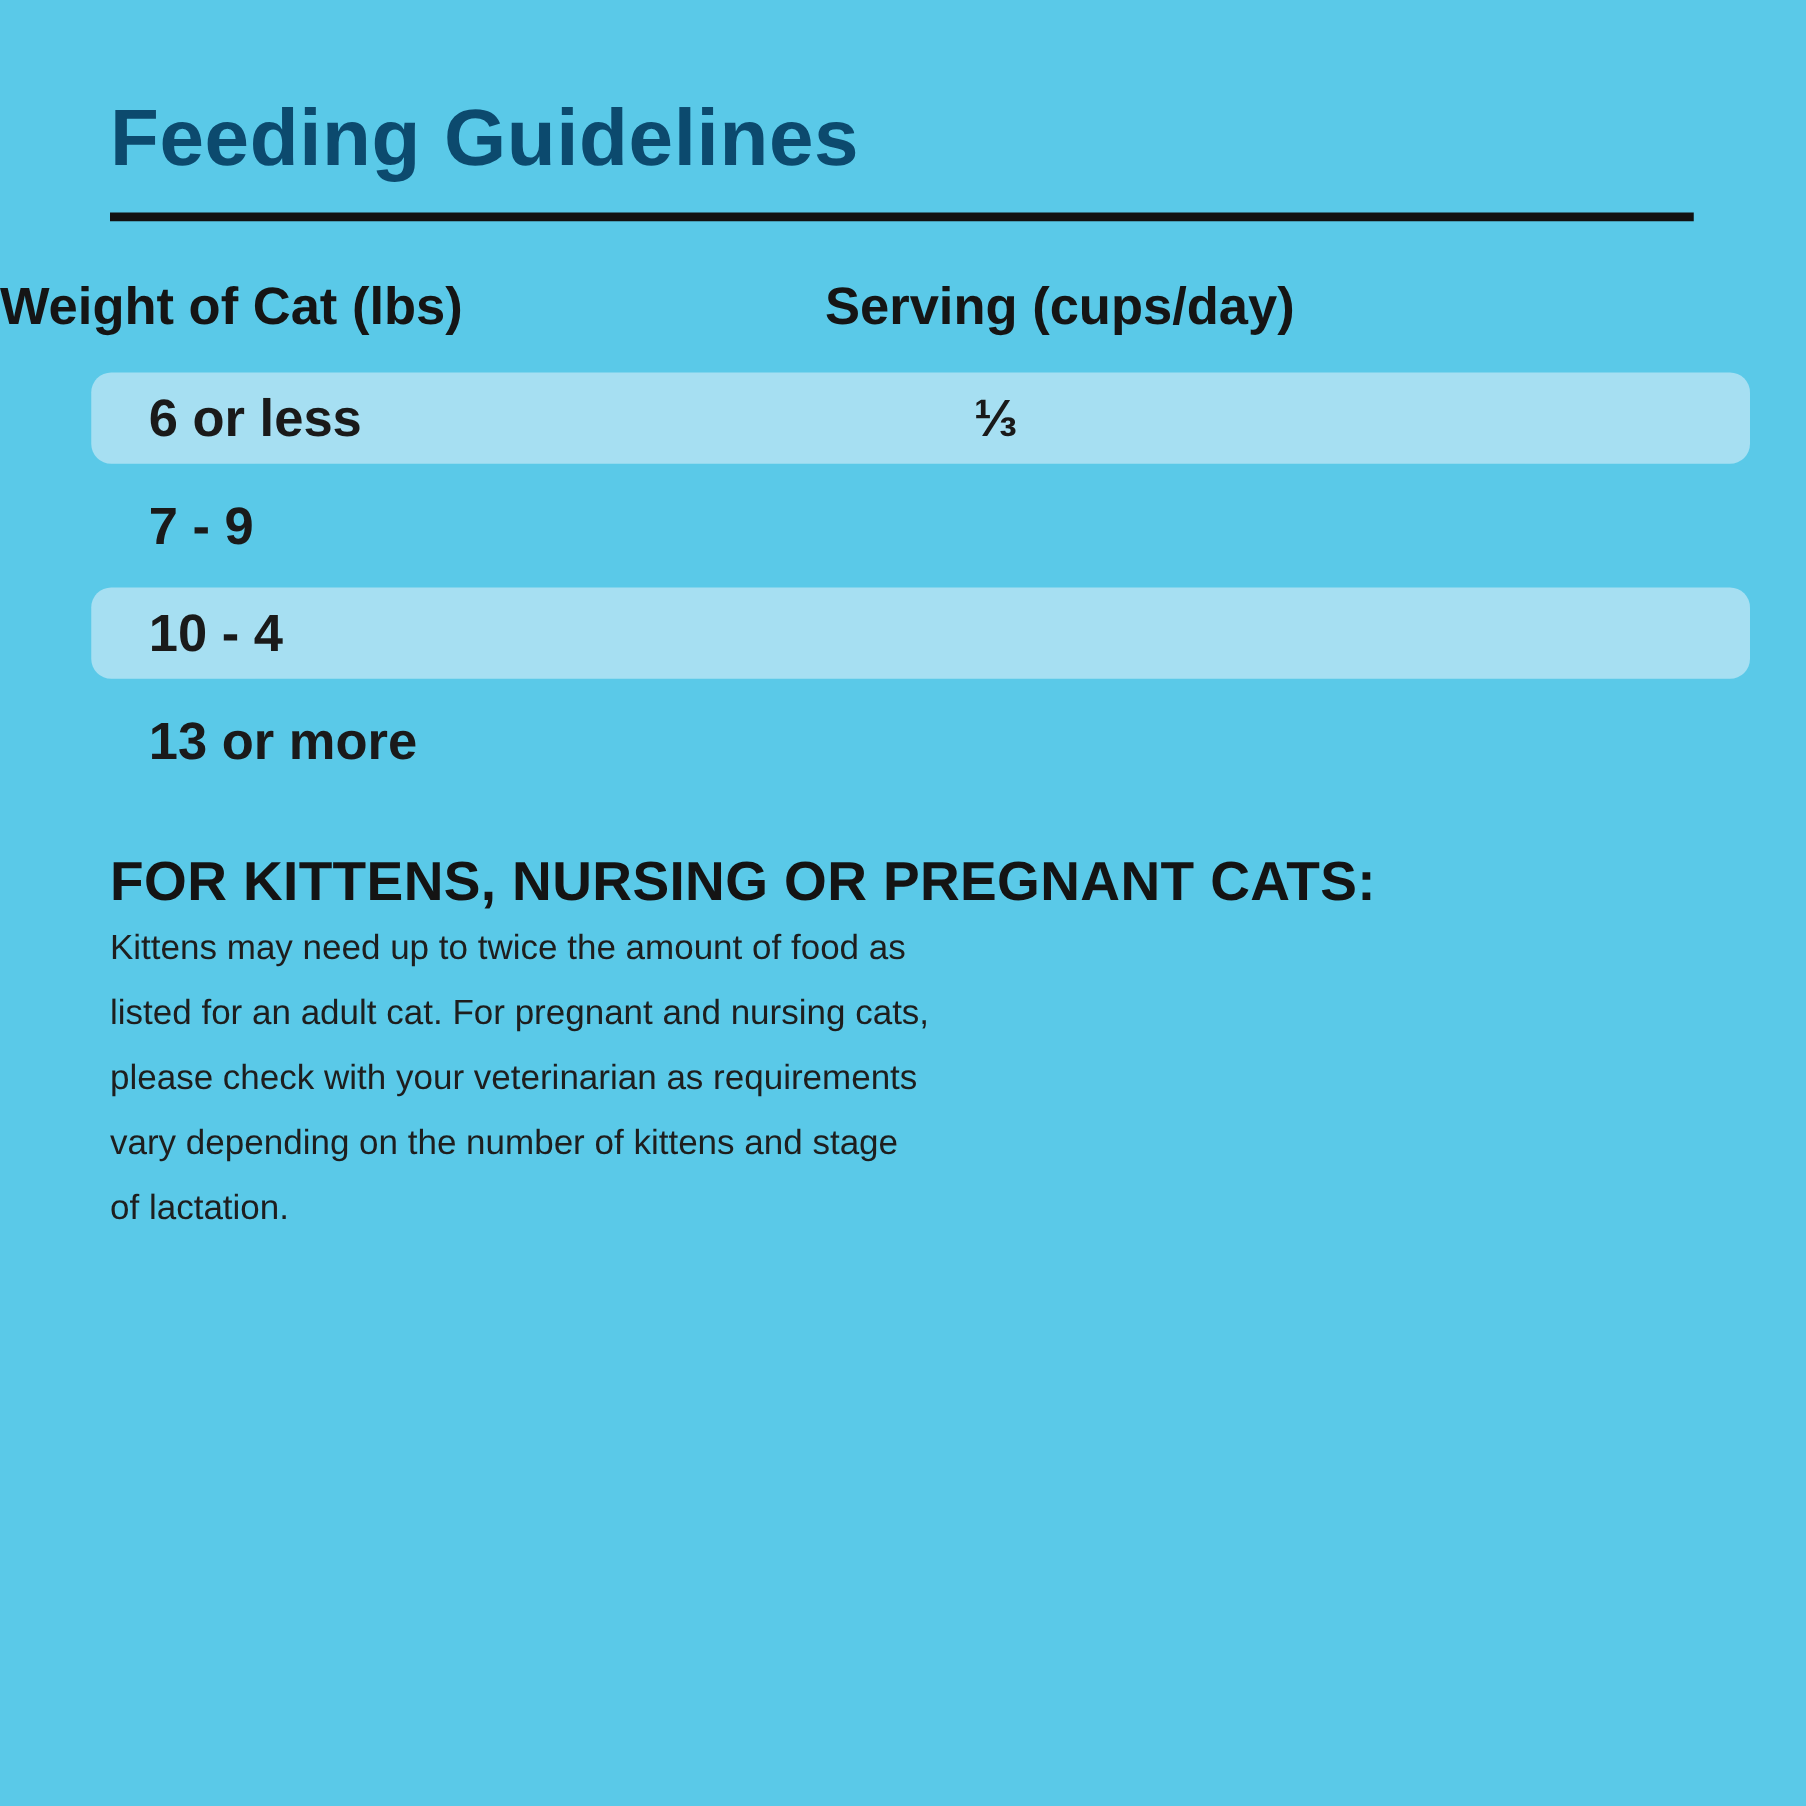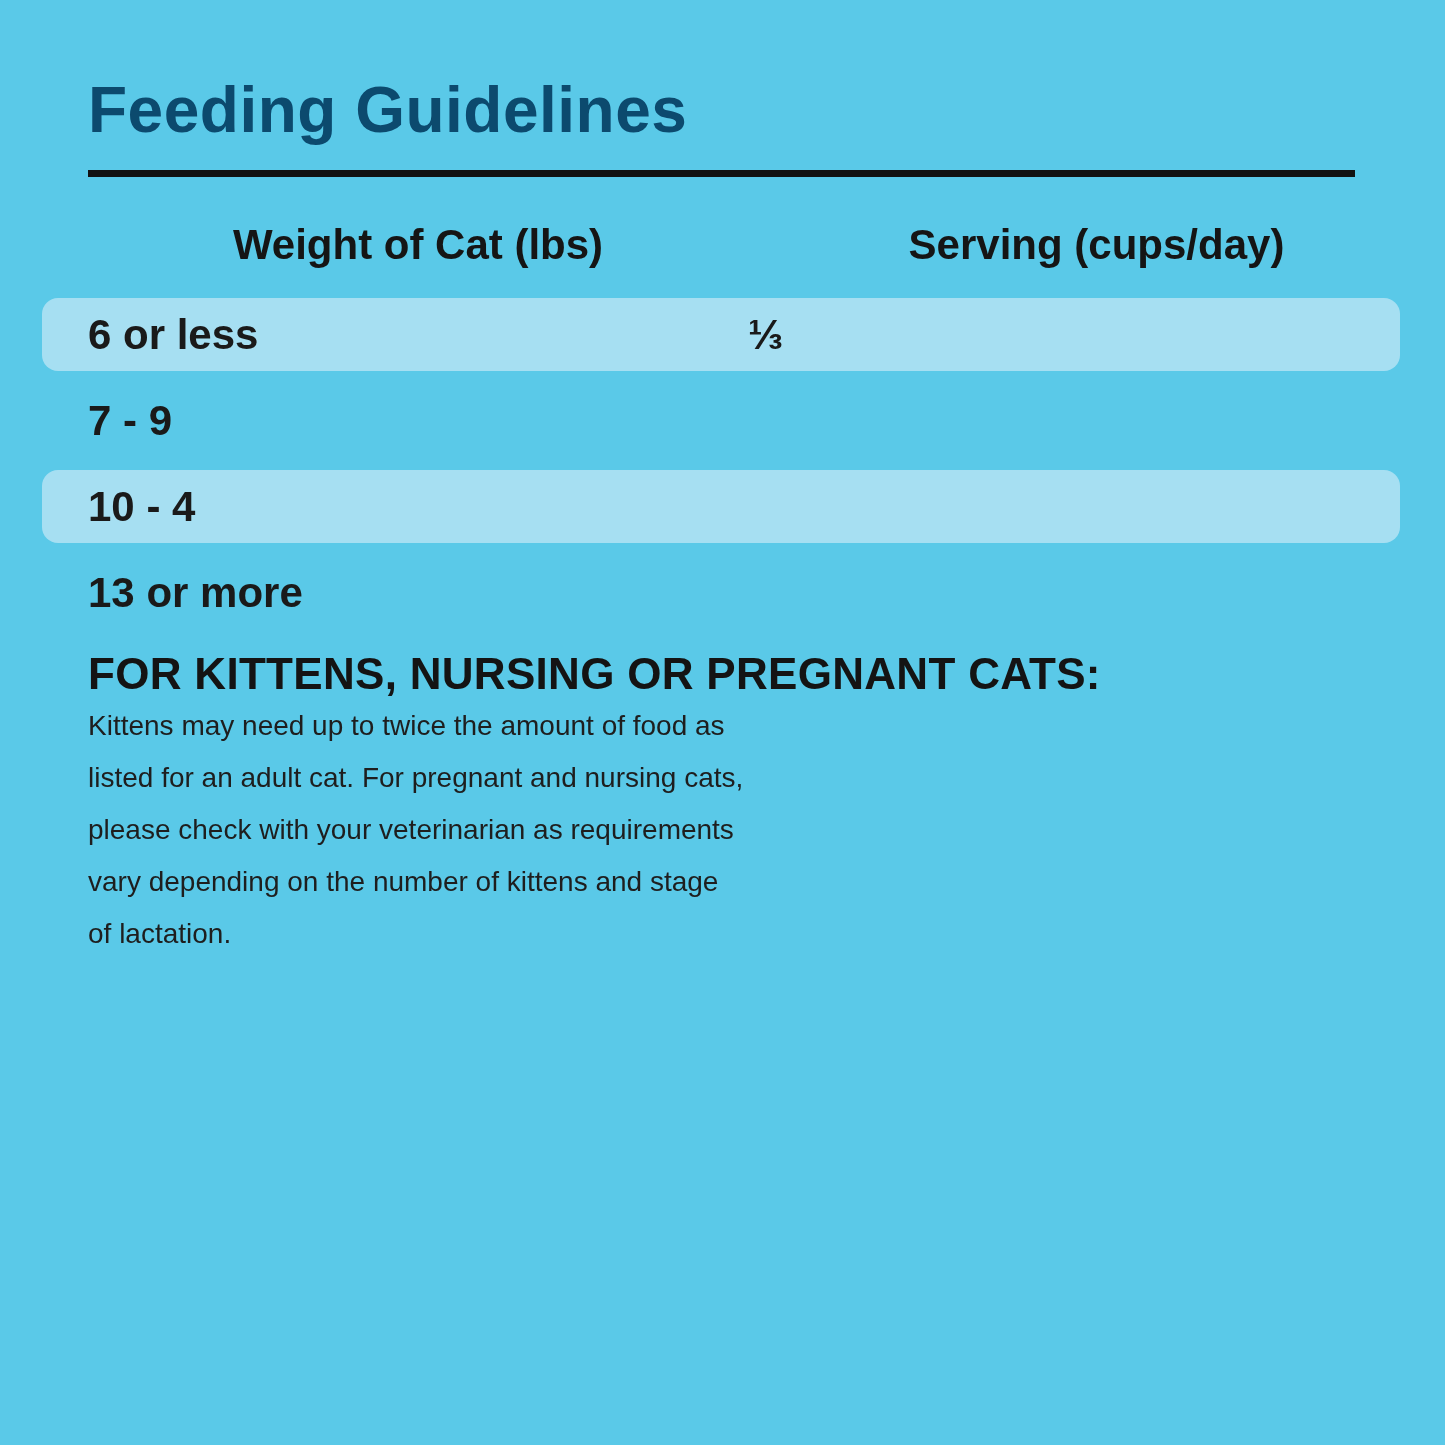--- a/index.html
+++ b/index.html
@@ -23,60 +23,59 @@
   }
   .rule {
     margin: 28px 0 0 88px;
     width: 1267px;
     height: 7px;
     background: #121212;
   }
 
   .hdr-row {
     margin-top: 44px;
-    padding-left: 88px;
     display: grid;
     grid-template-columns: 660px auto;
     font-size: 42px;
     font-weight: 700;
     line-height: 1.15;
     color: #151515;
-    text-align: center;
   }
 
   .rows { margin-top: 23px; }
   .row {
     position: relative;
     height: 86px;
     display: grid;
     grid-template-columns: 660px auto;
     align-items: center;
     padding-left: 88px;
     box-sizing: border-box;
+    margin-left: 31px;
   }
   .row.highlight::before {
     content: "";
     position: absolute;
     left: 42px;
     right: 45px;
     top: 6px;
     bottom: 7px;
     background: #A6DFF2;
     border-radius: 16px;
   }
   .cell {
     position: relative;
     z-index: 1;
     font-size: 42px;
     font-weight: 700;
     color: #1A1A1A;
     font-family: "Liberation Sans", "DejaVu Sans", sans-serif;
   }
 
-  .note { margin: 12px 0 0 88px; width: 1270px; }
+  .note { margin: 44px 0 0 88px; width: 1270px; }
   .note-heading {
     font-size: 44px;
     font-weight: 700;
     line-height: 52px;
     letter-spacing: 0.3px;
     color: #141414;
   }
   .note-body {
     font-size: 28px;
     font-weight: 400;

